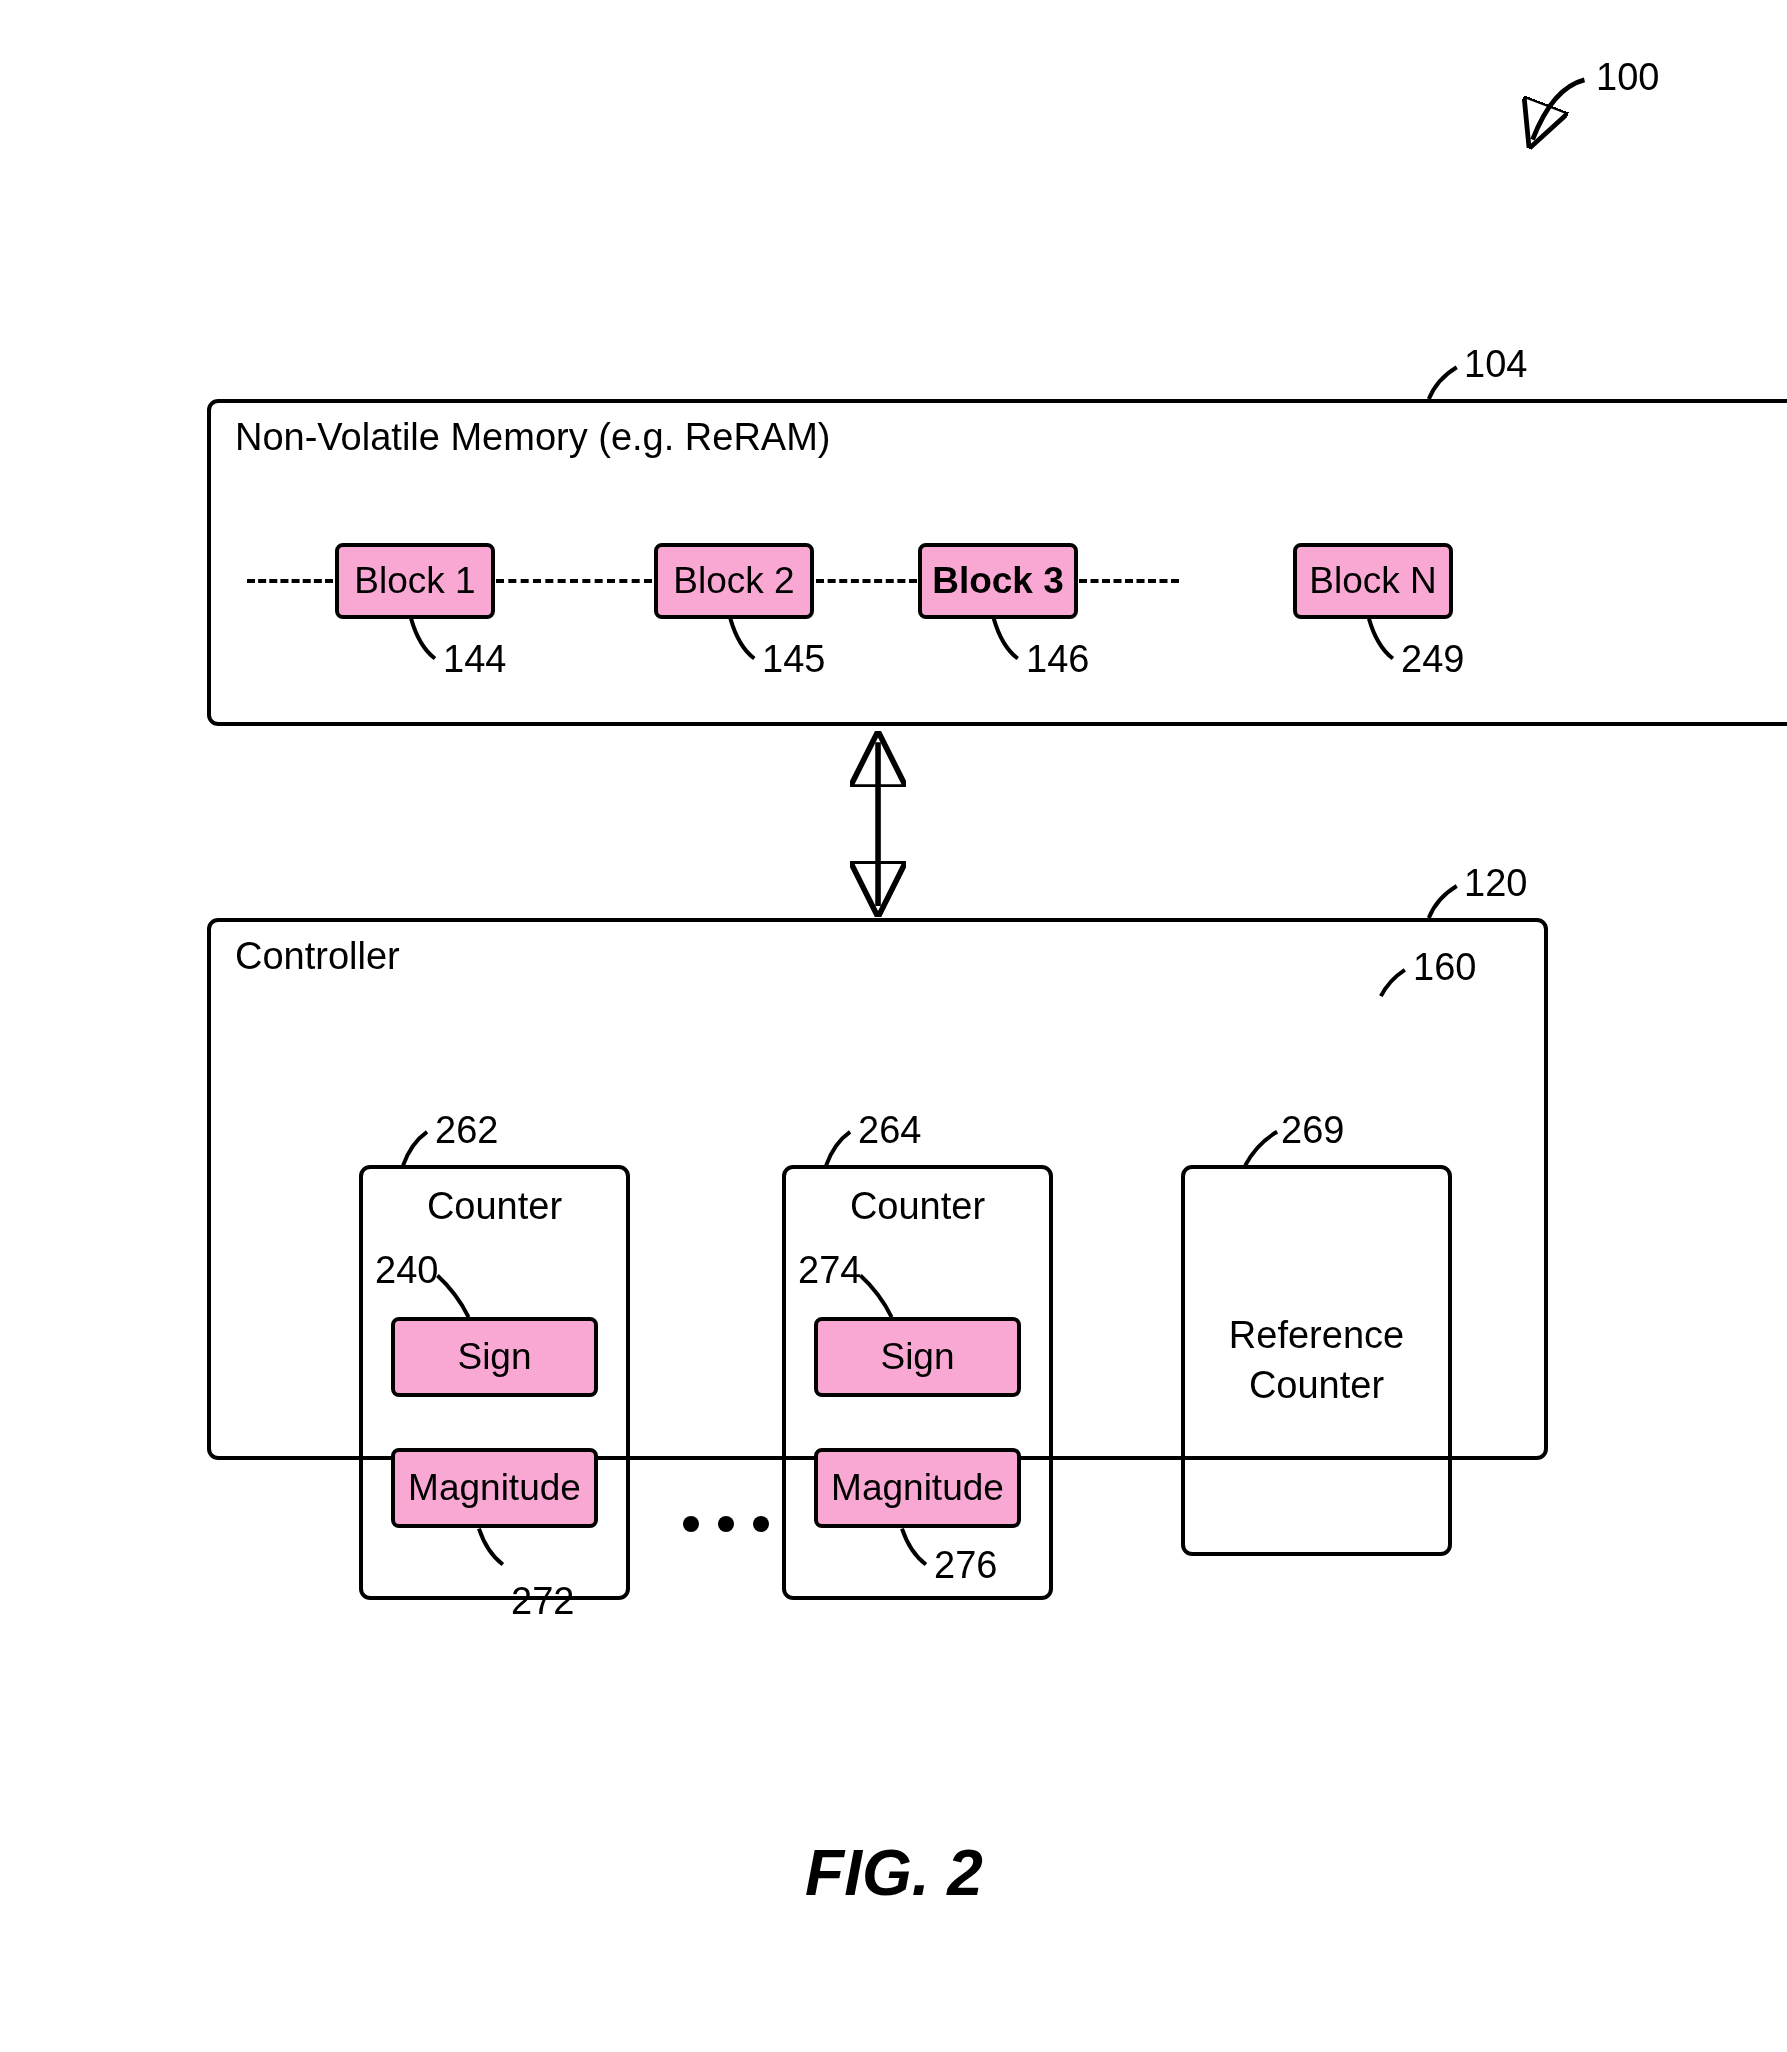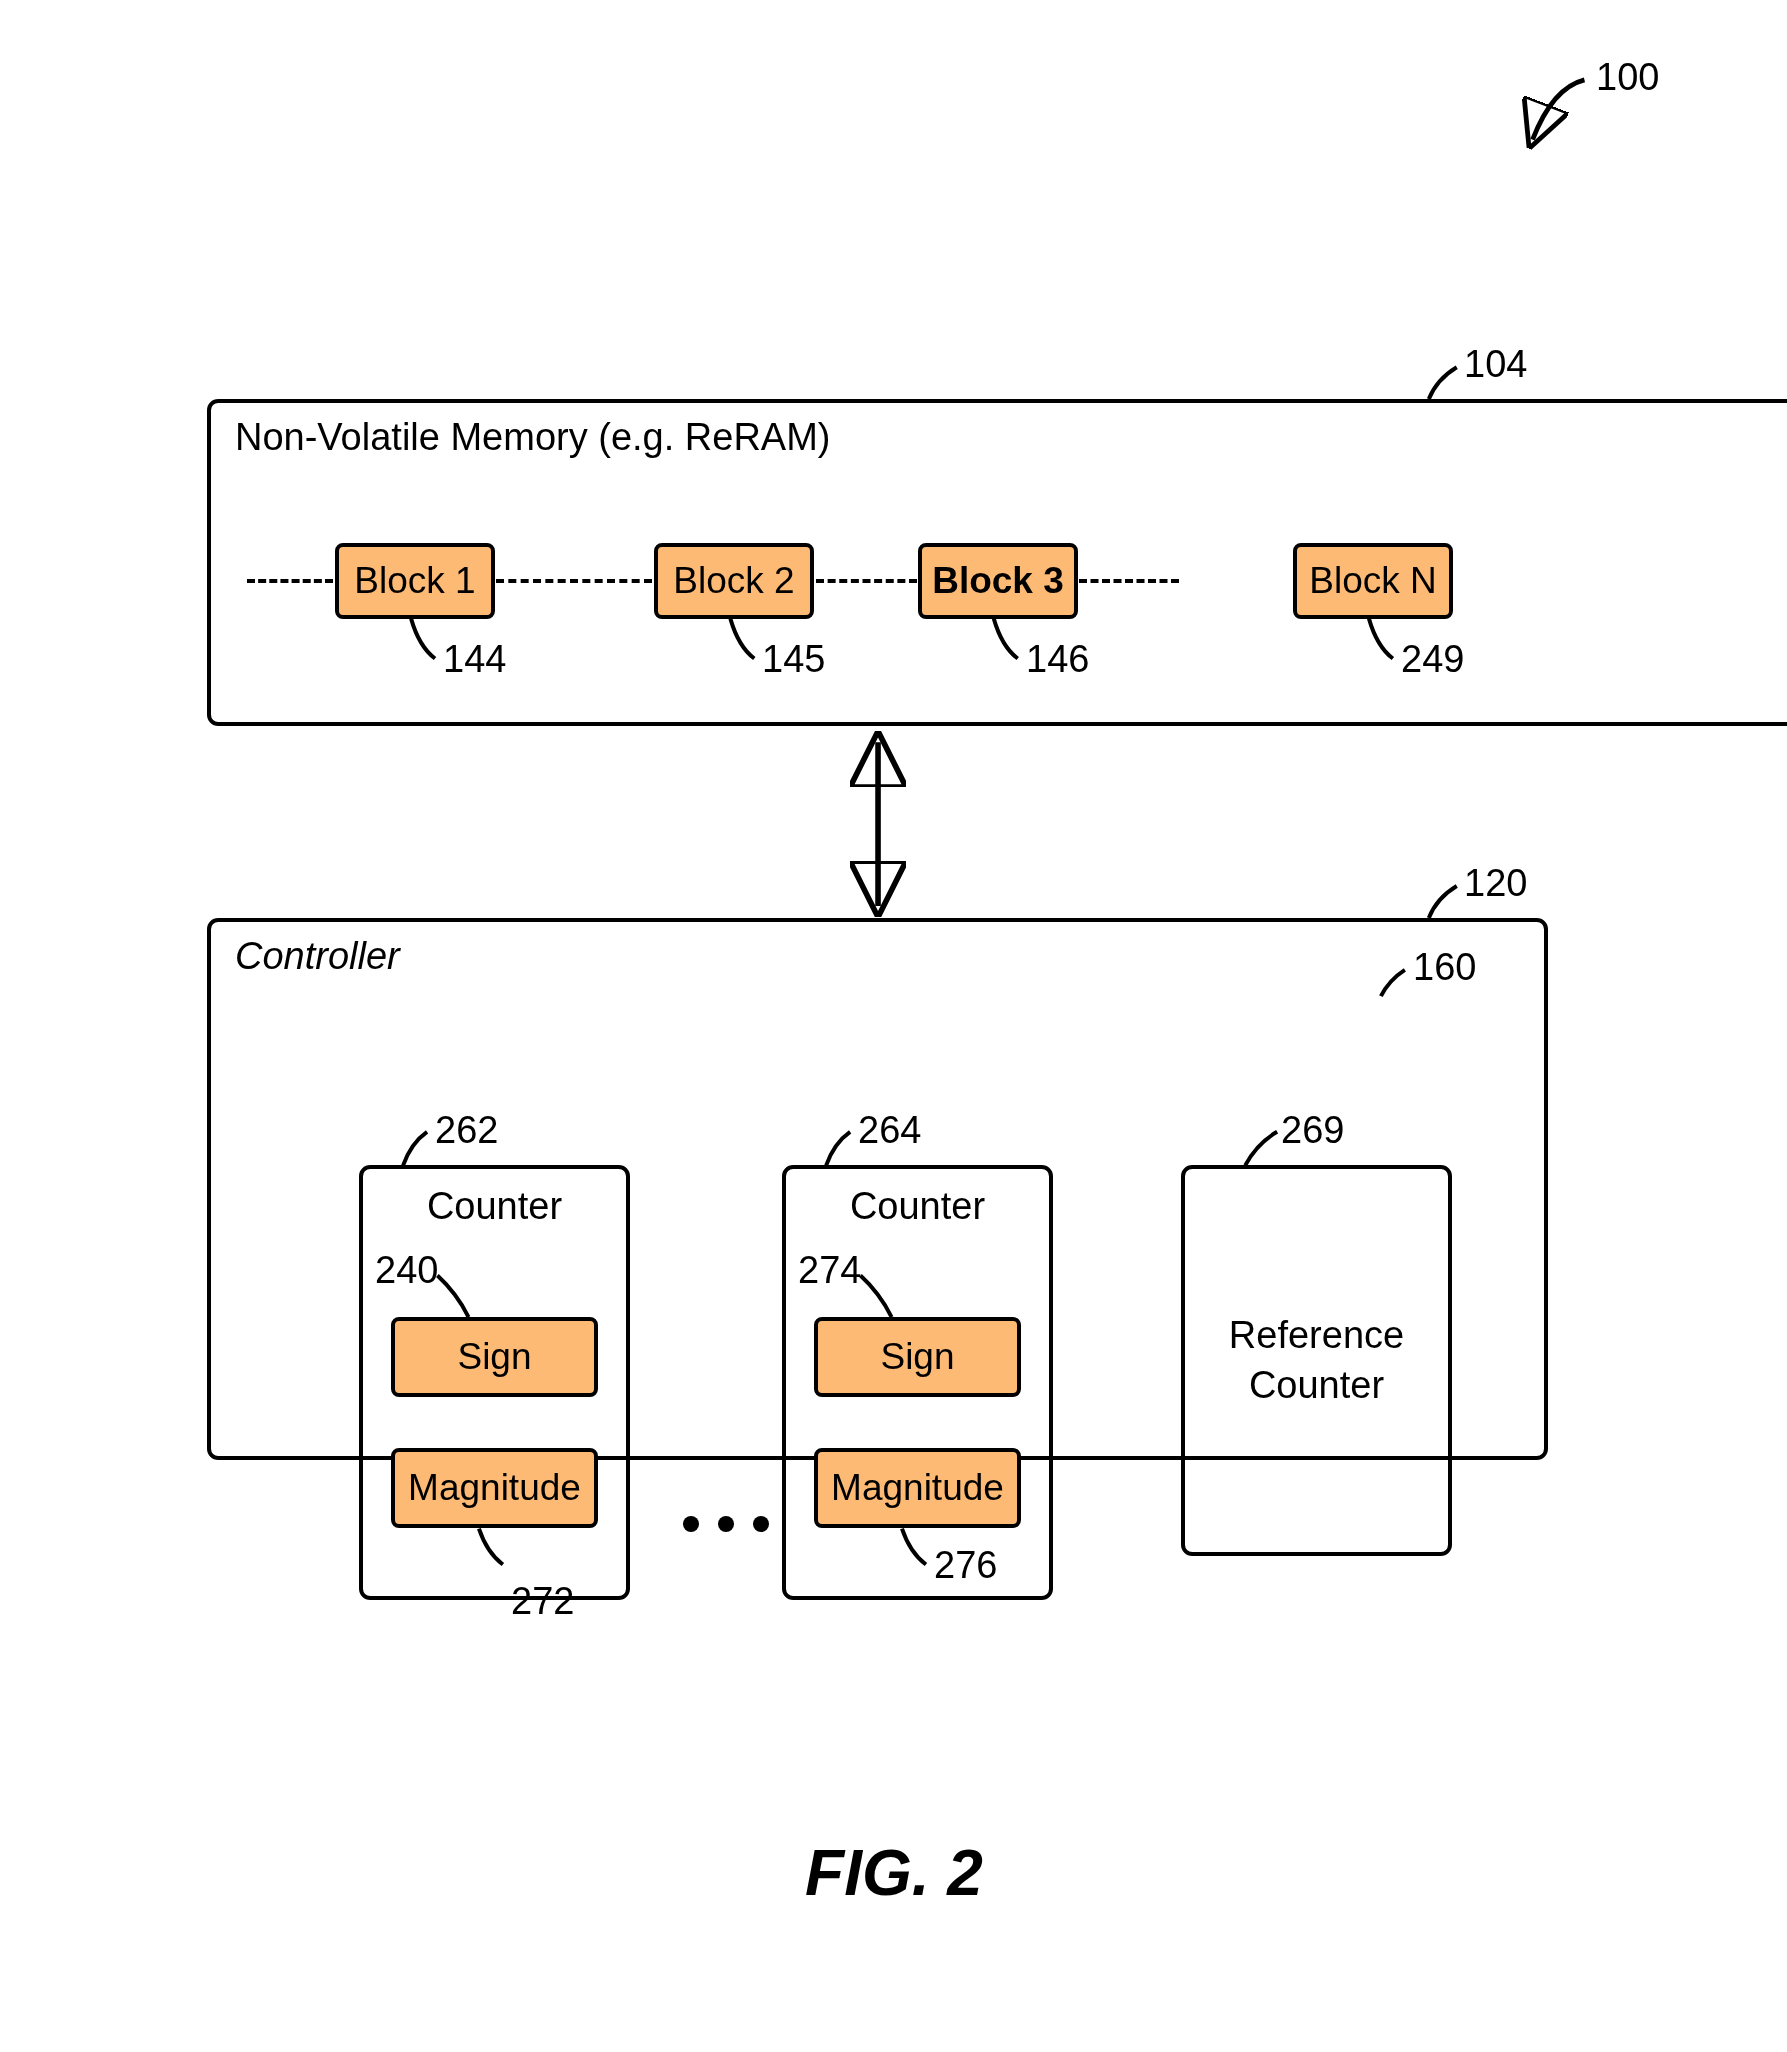--- a/index.html
+++ b/index.html
@@ -34,21 +34,21 @@
   .small-box {
     position: absolute;
     border: 4px solid #000;
     border-radius: 8px;
     box-sizing: border-box;
     text-align: center;
     font-size: 37px;
     display: flex;
     align-items: center;
     justify-content: center;
-    background: #fdba74;
+    background: #f9a8d4;
   }
   .ref-num {
     position: absolute;
     font-size: 38px;
   }
   .fig-caption {
     position: absolute;
     font-size: 64px;
     font-weight: 700;
     font-style: italic;
@@ -111,21 +111,21 @@
   <div class="small-box" style="left:1293px; top:543px; width:160px; height:76px;">
     <span>Block N</span>
   </div>
   <span class="ref-num" style="left:1401px; top:638px;">249</span>
 
   <div class="dash" style="left:247px; top:579px; width:86px;"></div>
   <div class="dash" style="left:496px; top:579px; width:156px;"></div>
   <div class="dash" style="left:816px; top:579px; width:101px;"></div>
   <div class="dash" style="left:1079px; top:579px; width:100px;"></div>
 
-  <div class="box" style="left:207px; top:918px; width:1341px; height:542px;font-style:italic;">
+  <div class="box" style="left:207px; top:918px; width:1341px; height:542px;">
     <span class="box-title">Controller</span>
   </div>
   <span class="ref-num" style="left:1464px; top:862px;">120</span>
 
   <span class="ref-num" style="left:1413px; top:946px;">160</span>
 
   <div class="box" style="left:359px; top:1165px; width:271px; height:435px;">
     <span class="center-title" style="top:16px;">Counter</span>
   </div>
   <span class="ref-num" style="left:435px; top:1109px;">262</span>

